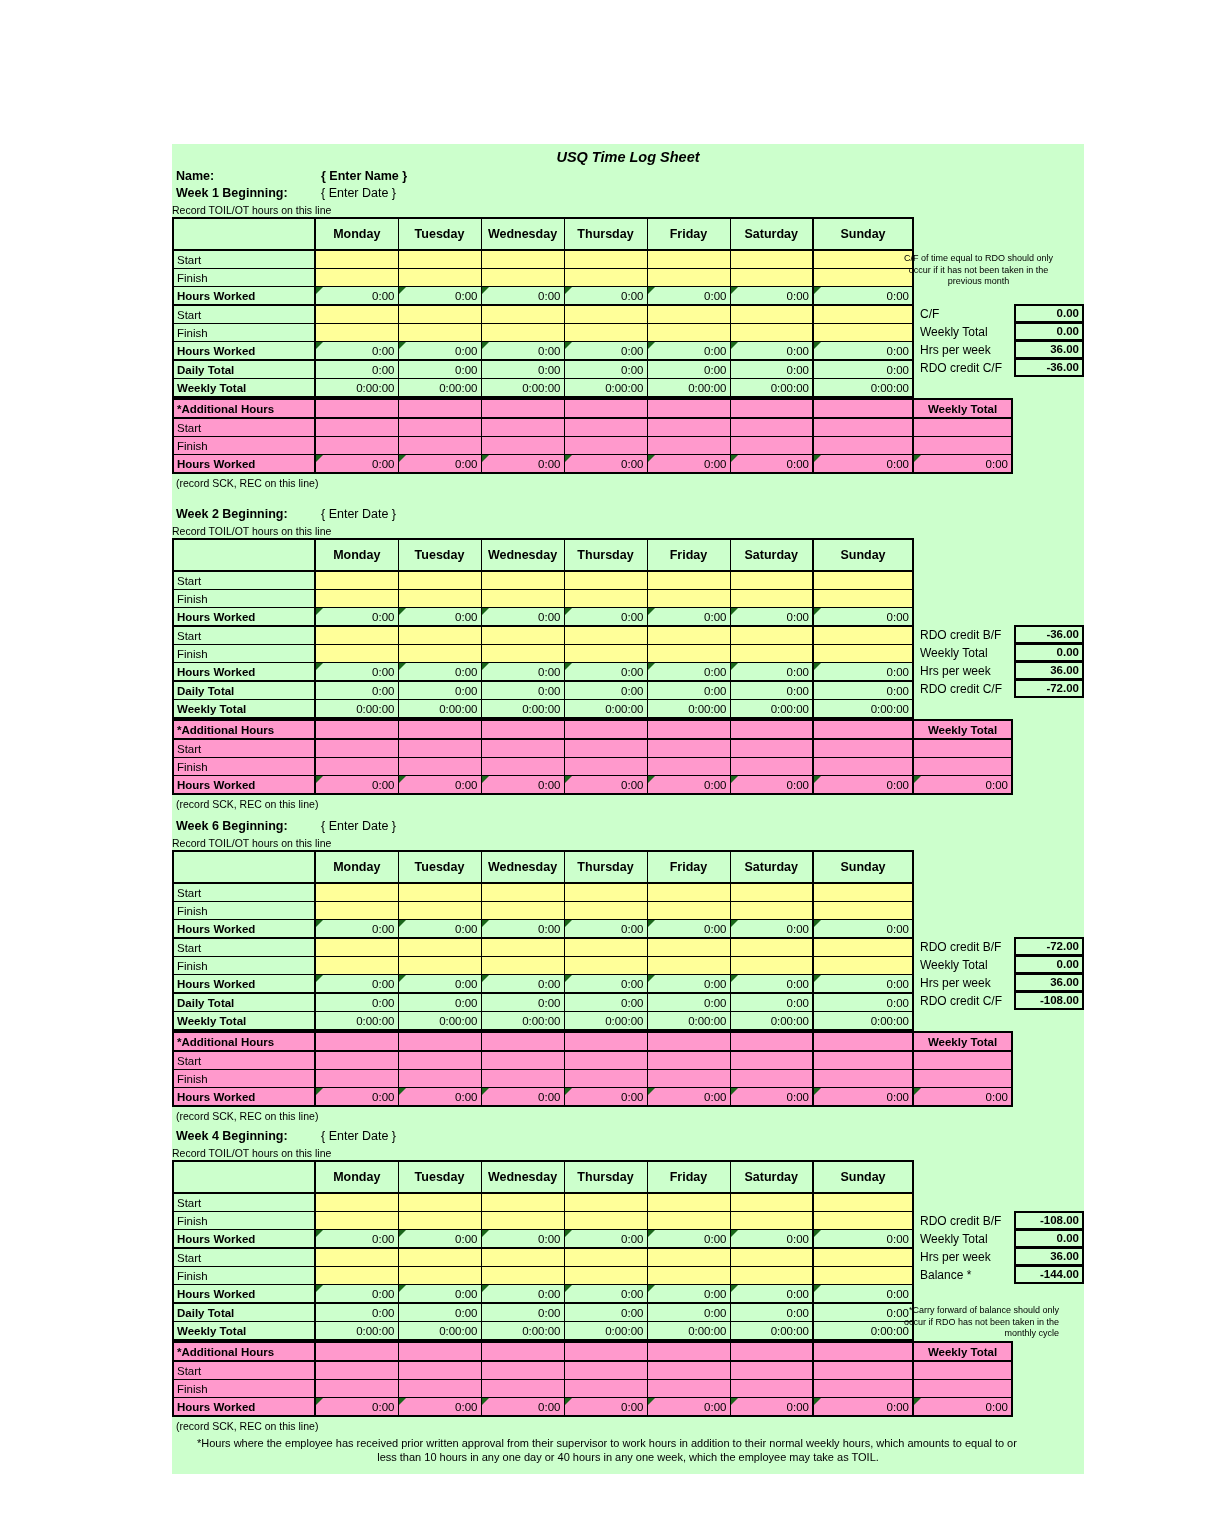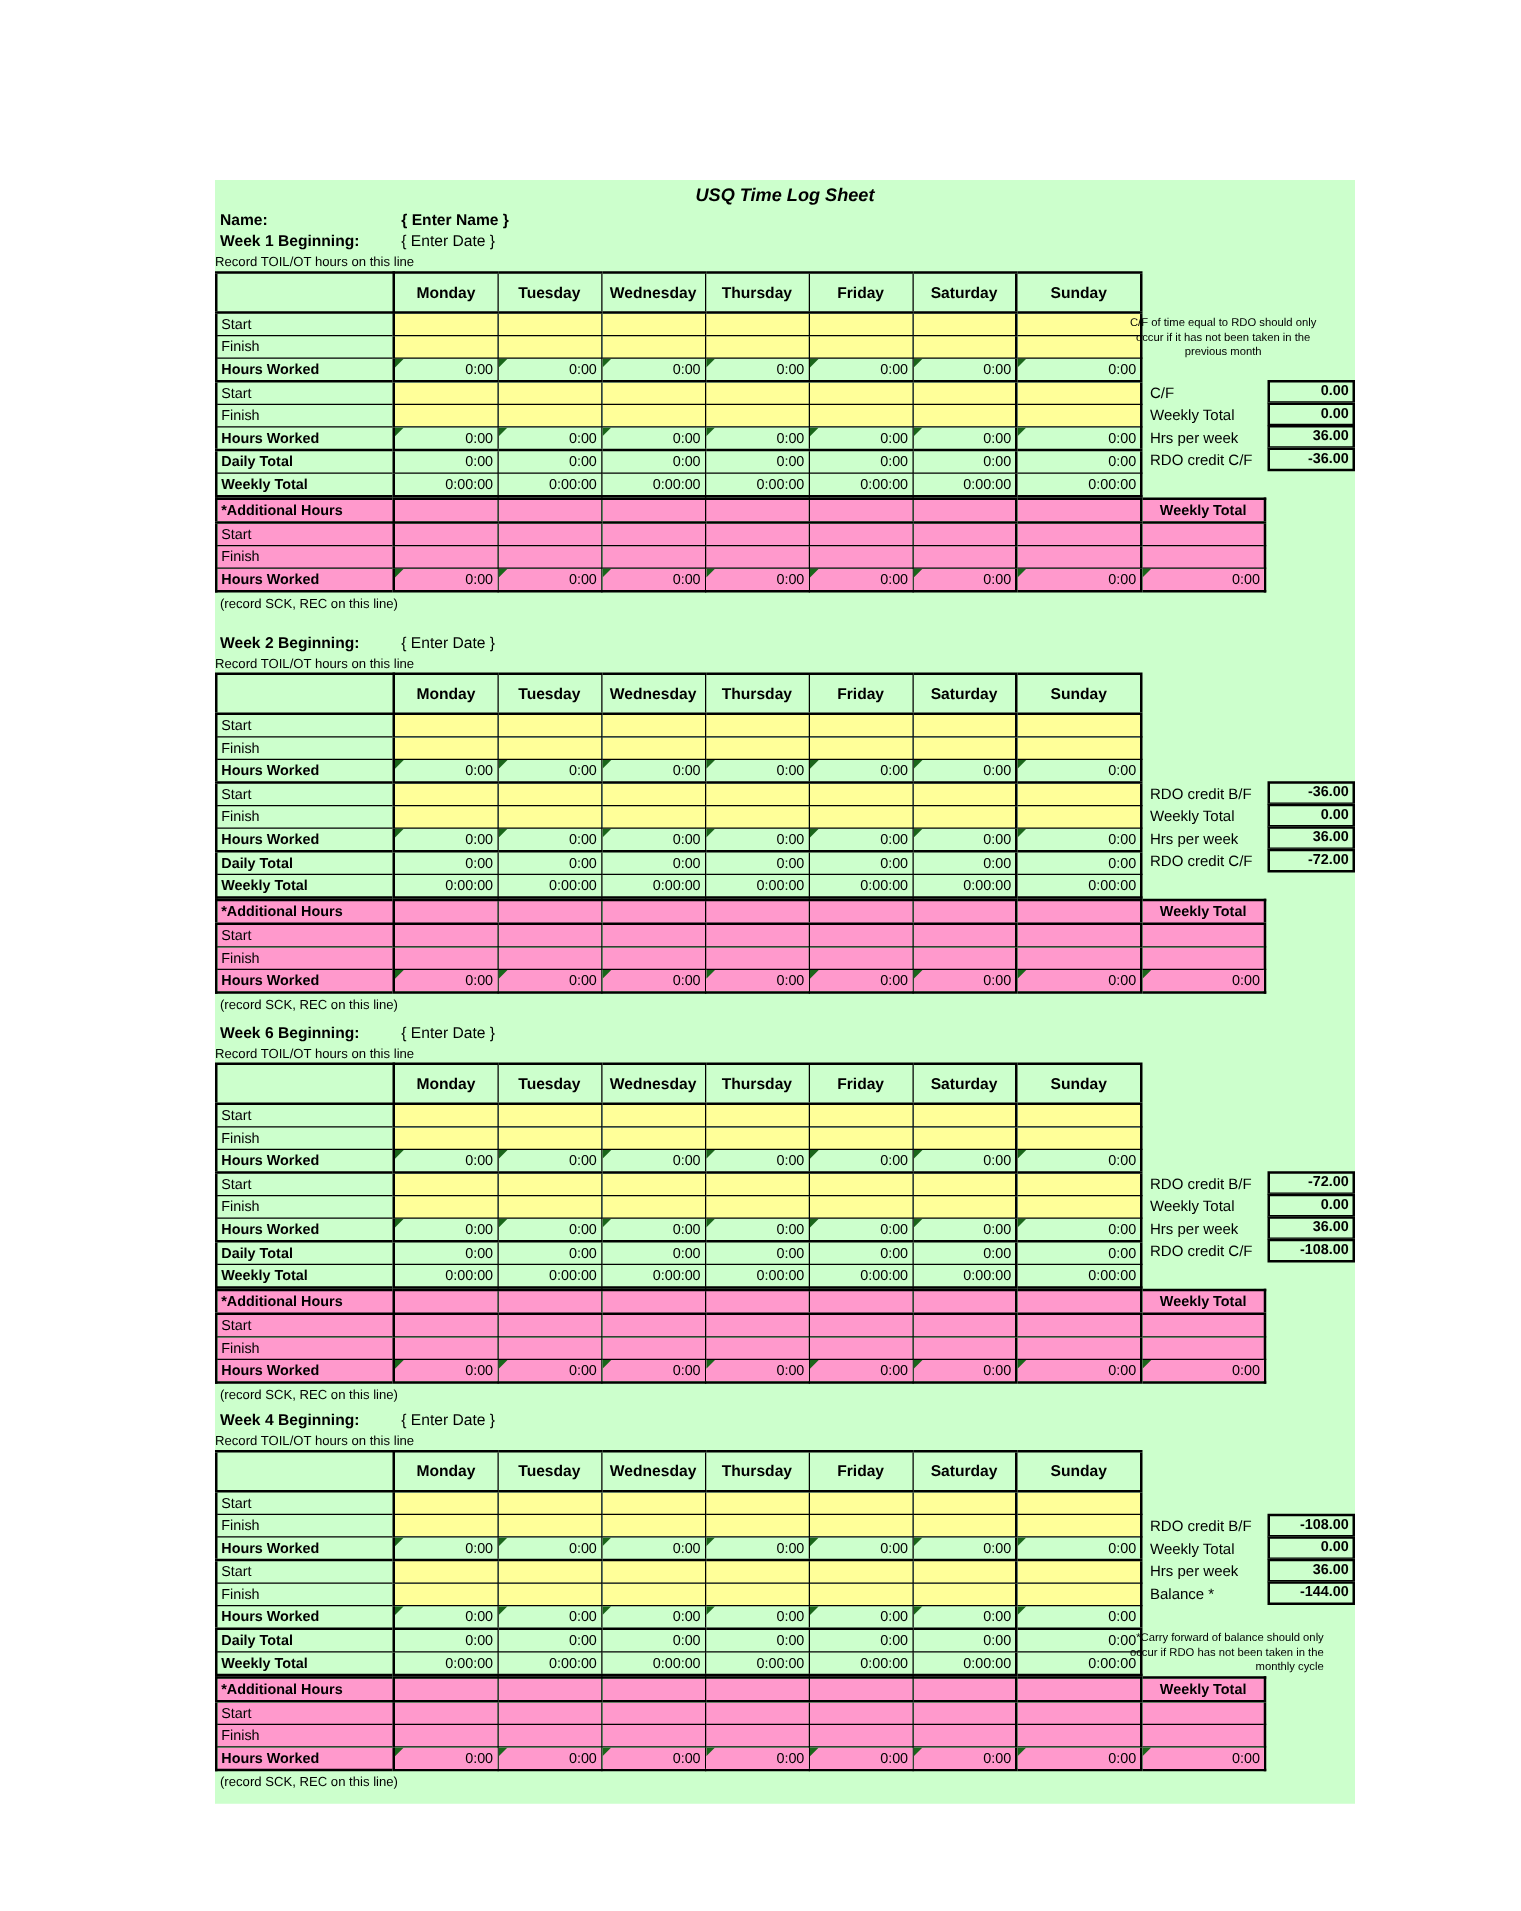--- a/index.html
+++ b/index.html
@@ -817,13 +817,15 @@
             <div class="side-box">36.00</div>
           </div>
           <div class="side-row" style="top: 106px;">
             <span class="side-label">Balance *</span>
             <div class="side-box">-144.00</div>
           </div>
         </div>
         <div class="record-sck">(record SCK, REC on this line)</div>
       </div>
     </div>
+  <div class="footnote fn1">*Hours where the employee has received prior written approval from their supervisor to work hours in addition to their normal weekly hours, which amounts to equal to or</div>
+  <div class="footnote fn2">less than 10 hours in any one day or 40 hours in any one week, which the employee may take as TOIL.</div>
 </div>
 
 </body></html>

